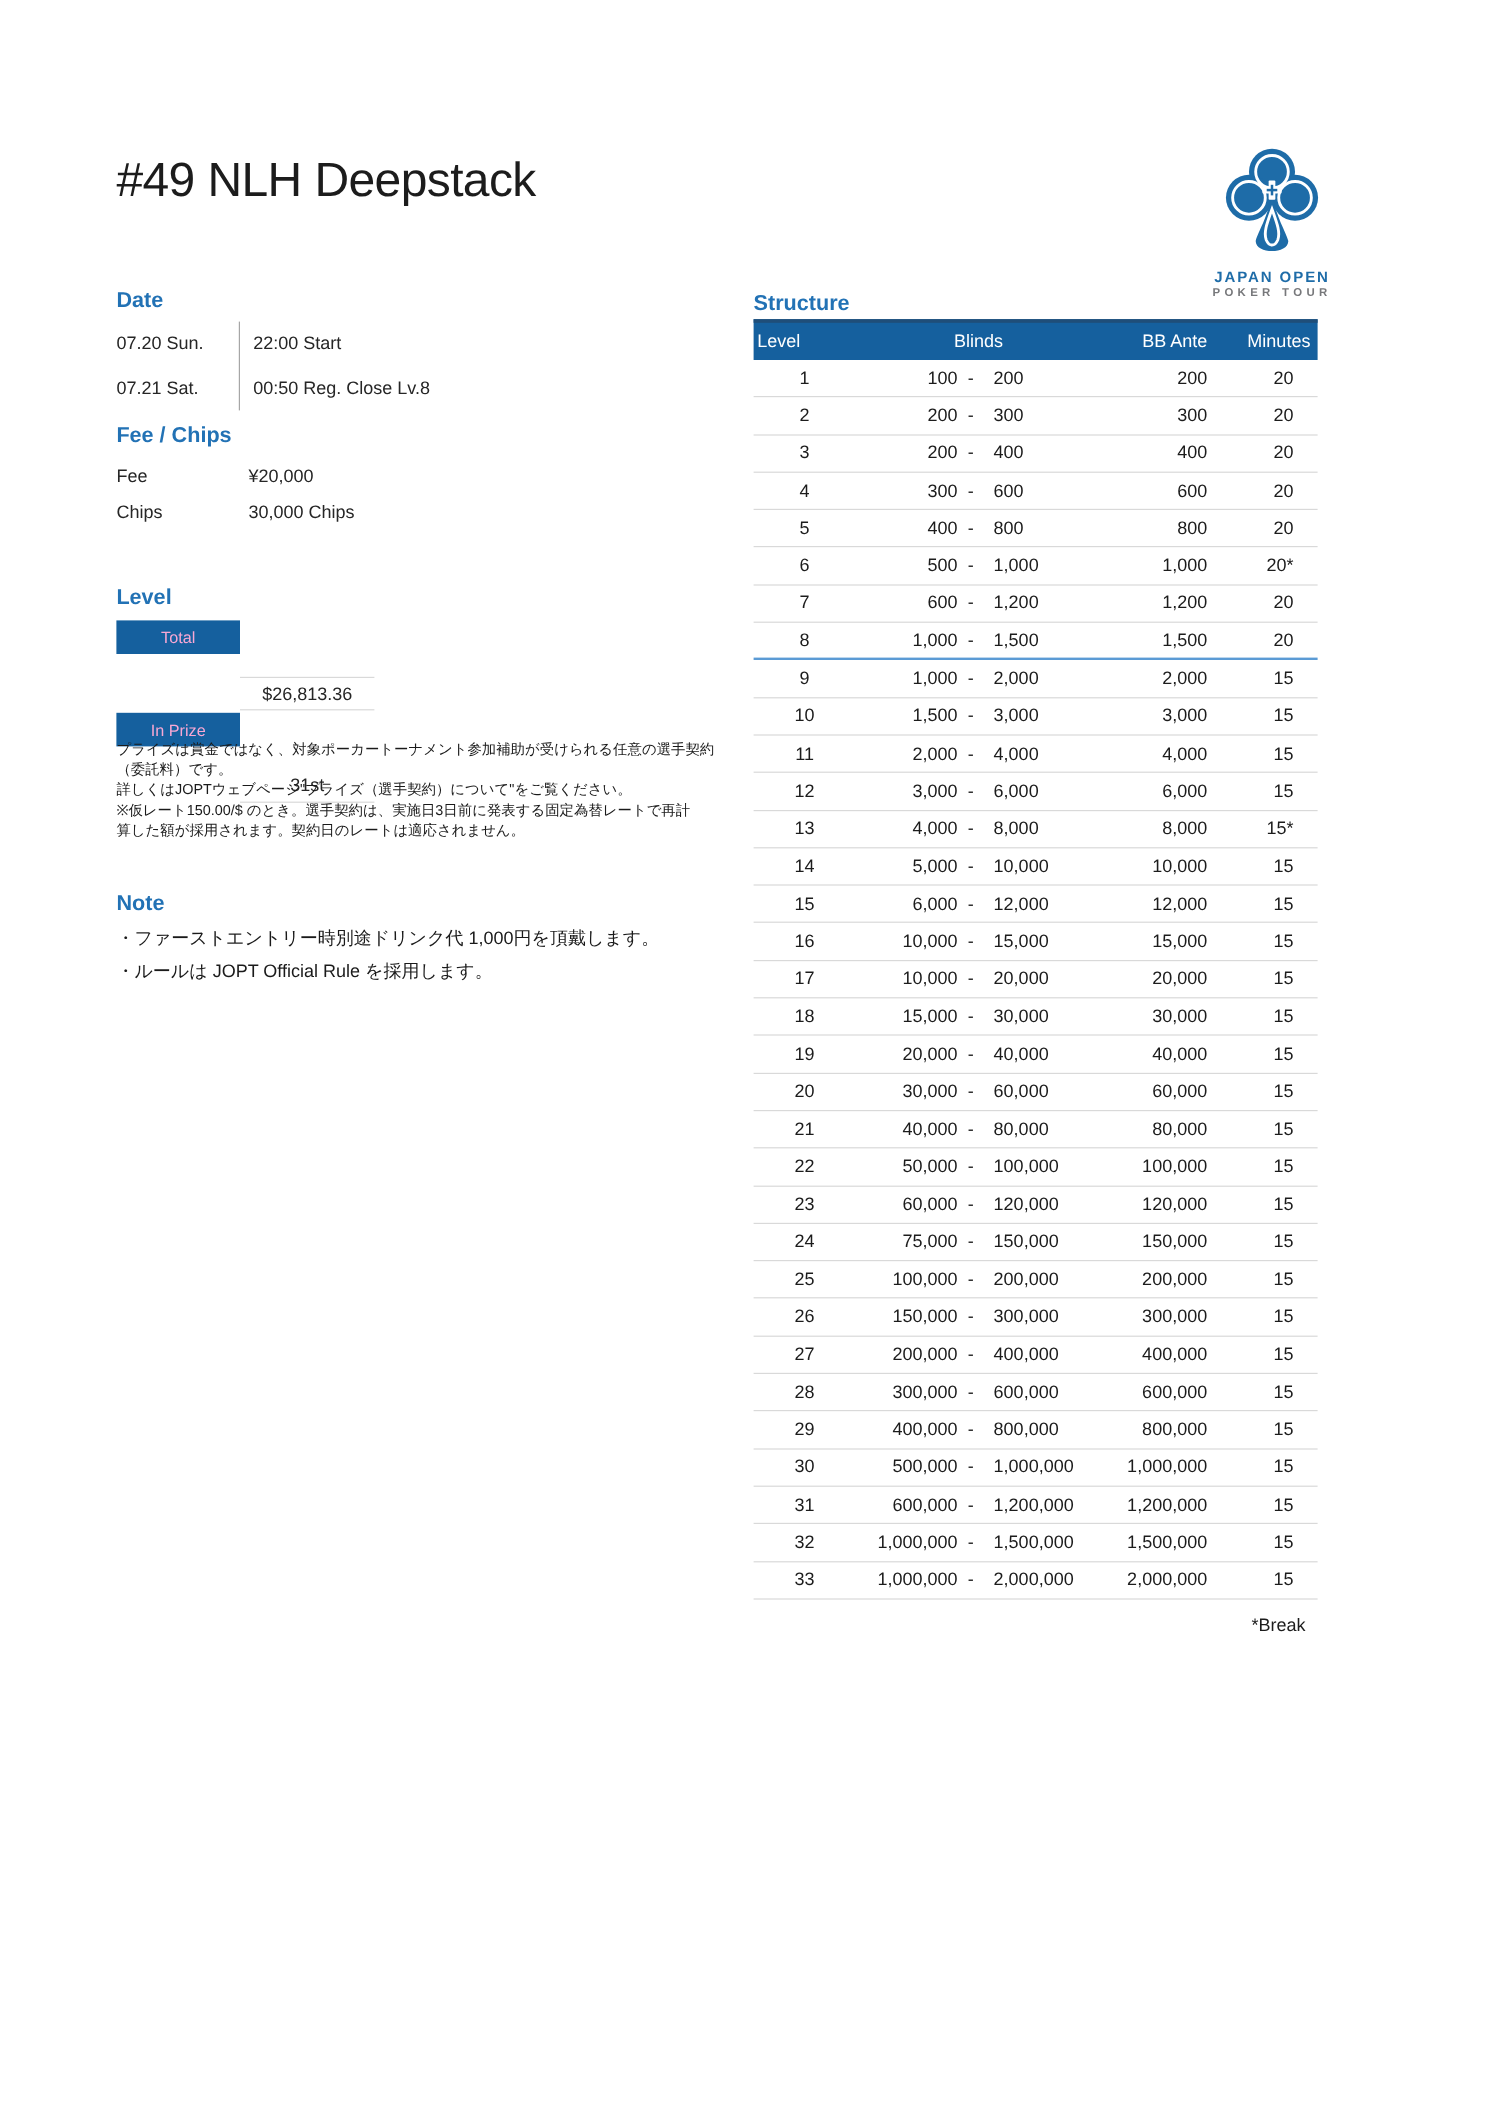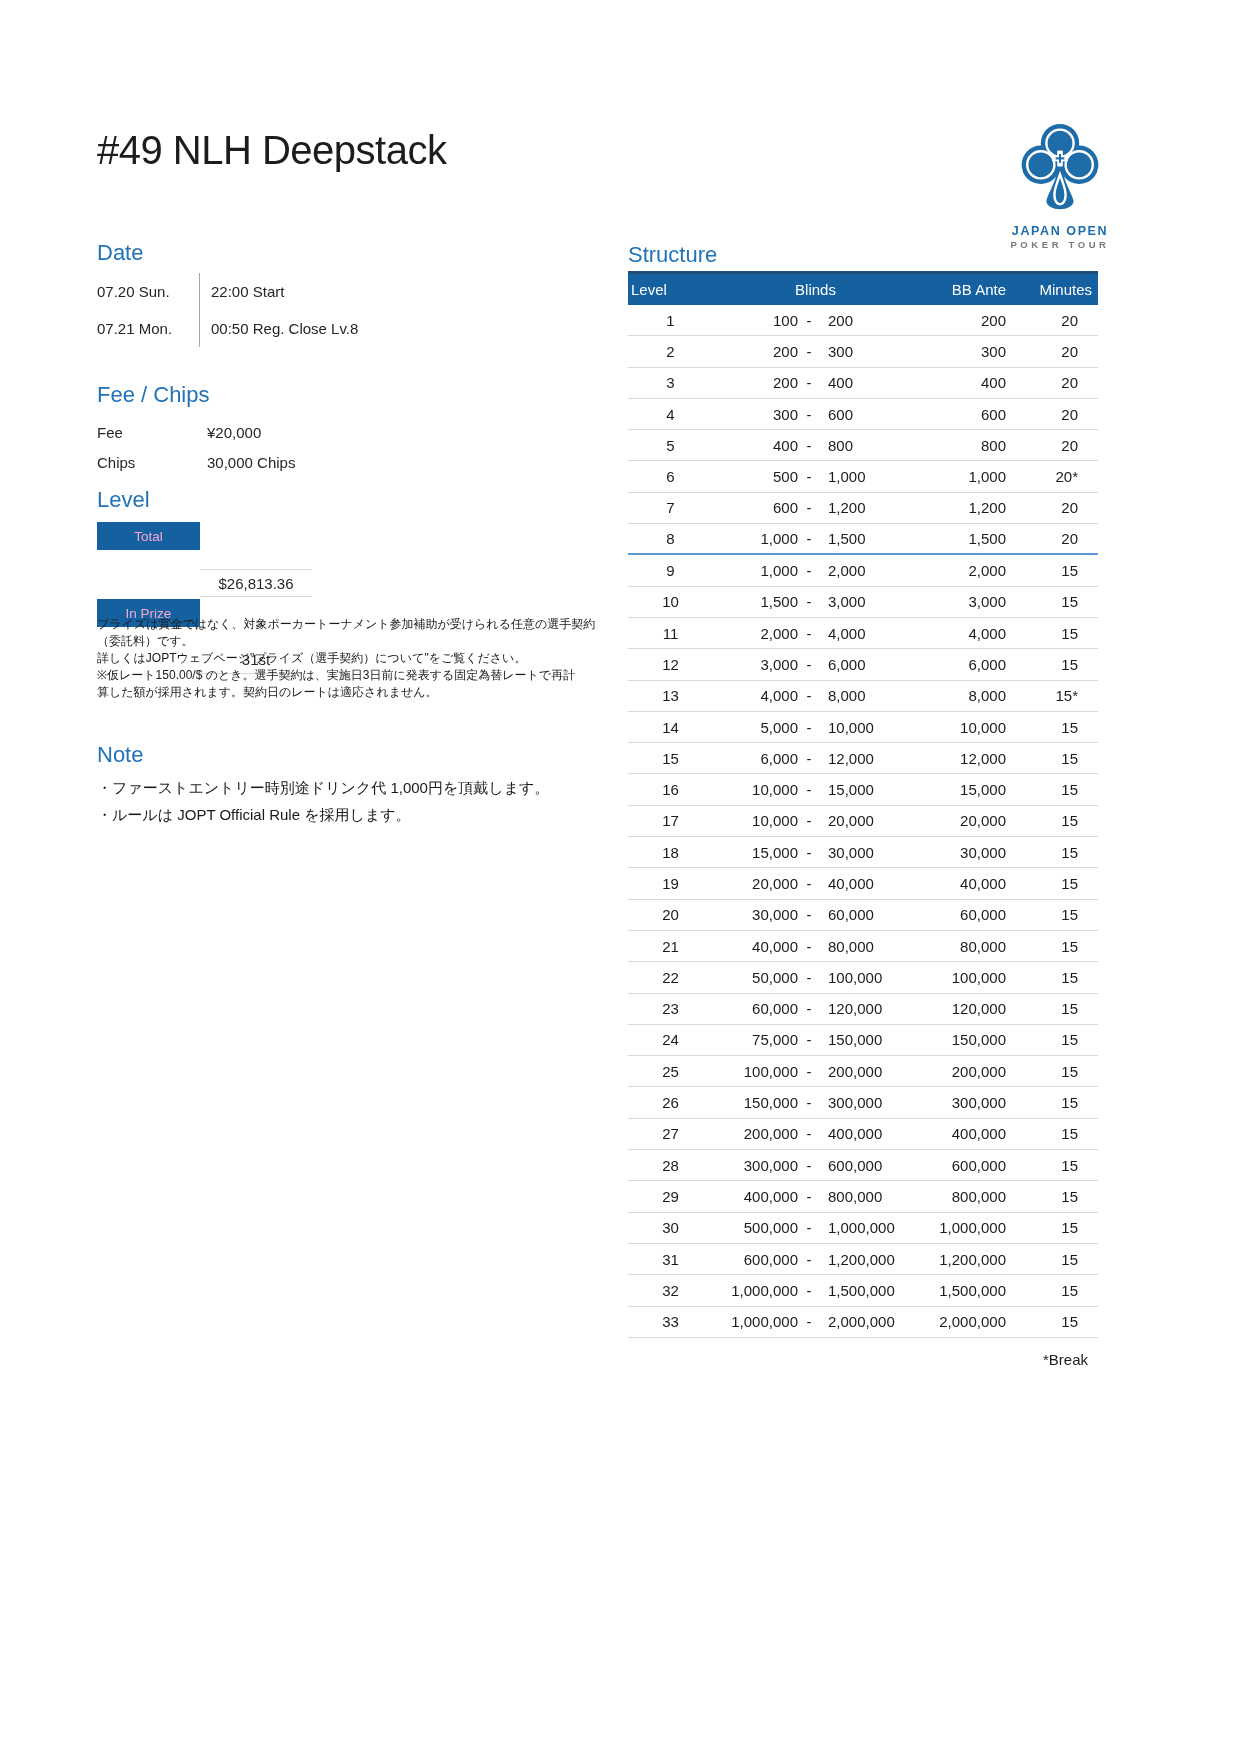--- a/index.html
+++ b/index.html
@@ -15,31 +15,31 @@
     font-size:40px; font-weight:500; color:#1c1c1c; letter-spacing:-0.5px;
   }
 
   
   .logo { position:absolute; left:1005px; top:120px; width:110px; text-align:center; }
   .logo svg { display:block; margin:0 auto; }
   .logo-l1 { font-size:12.5px; font-weight:bold; color:#1E6CA8; letter-spacing:1.6px; margin-top:4px; }
   .logo-l2 { font-size:9.5px; font-weight:bold; color:#77787B; letter-spacing:3.6px; margin-top:1px; }
 
   
-  h2.sec-head { font-size:22px; font-weight:400; color:#2272B5; }
+  h2.sec-head { font-size:18px; font-weight:700; color:#2272B5; }
 
   
   .sec-date { position:absolute; left:97px; top:240px; width:430px; }
   .date-table { margin-top:7px; }
   .date-row { display:flex; height:37px; align-items:center; font-size:15px; }
   .date-cell { width:103px; border-right:1px solid #A6A6A6; height:37px; display:flex; align-items:center; }
   .info-cell { padding-left:11px; }
 
   
-  .sec-fee { position:absolute; left:97px; top:382px; width:430px; }
+  .sec-fee { position:absolute; left:97px; top:352px; width:430px; }
   .fee-rows { margin-top:9px; }
   .fee-row { display:flex; height:30px; align-items:center; font-size:15px; }
   .fee-label { width:110px; }
 
   
   .sec-prize { position:absolute; left:97px; top:487px; width:430px; }
   .prize-table { margin-top:9px; }
   .prize-row { display:flex; margin-bottom:2px; }
   .prize-label {
     width:103px; height:28px; background:#15609E; color:#f9a8d4;
@@ -124,21 +124,21 @@
   </div>
 
   <section class="sec-date">
     <h2 class="sec-head">Date</h2>
     <div class="date-table">
         <div class="date-row">
     <div class="date-cell">07.20 Sun.</div>
     <div class="info-cell">22:00 Start</div>
   </div>
         <div class="date-row">
-    <div class="date-cell">07.21 Mon.</div>
+    <div class="date-cell">07.21 Sat.</div>
     <div class="info-cell">00:50 Reg. Close Lv.8</div>
   </div>
       </div>
   </section>
 
   <section class="sec-fee">
     <h2 class="sec-head">Fee / Chips</h2>
     <div class="fee-rows">
         <div class="fee-row">
     <div class="fee-label">Fee</div>

